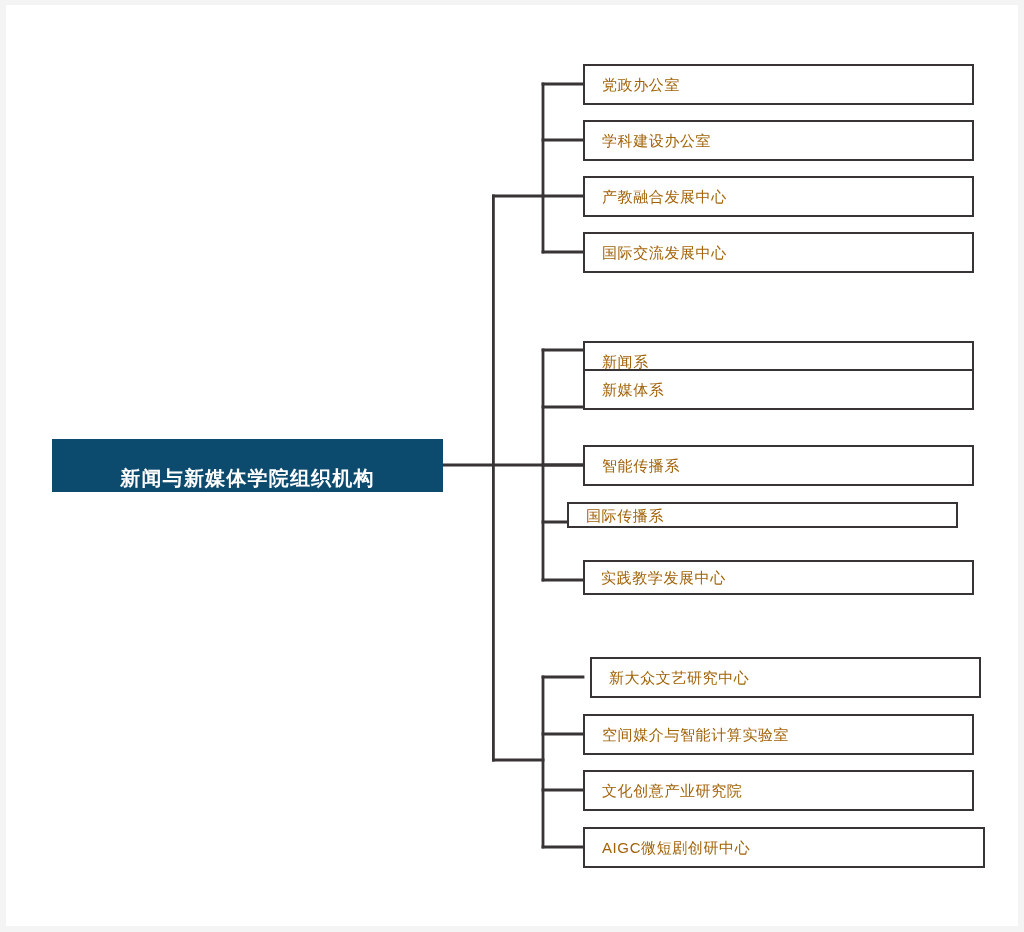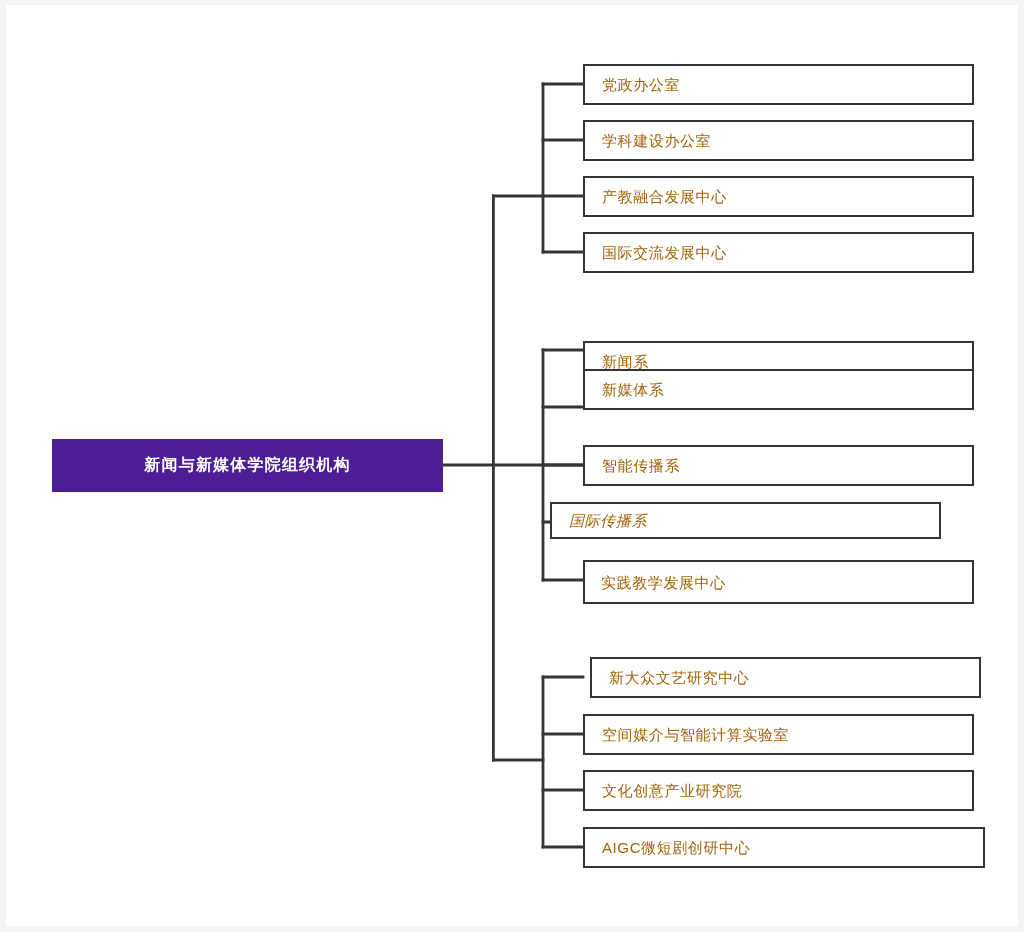--- a/index.html
+++ b/index.html
@@ -42,27 +42,28 @@
     border: 2.6px solid #383335;
     background: #ffffff;
     color: #a16207;
     font-size: 15px;
     font-weight: 400;
     letter-spacing: 0.6px;
     padding-left: 17px;
     line-height: 1;
   }
   .root {
-    background: #4c1d95;
+    background: #0c4a6e;
     color: #ffffff;
-    font-size: 16px;
+    font-size: 20px;
     font-weight: 700;
     letter-spacing: 1.2px;
     justify-content: center;
     border: none;
+    align-items: flex-end;
   }
 </style>
 </head>
 <body>
 
 <div id="canvas">
   <div class="card"></div>
 
   <svg class="wires" viewBox="0 0 1024 932">
     <g stroke="#383335" stroke-width="2.8" fill="none" stroke-linecap="square">
@@ -113,24 +114,24 @@
 
   <div class="node leaf" style="left:583px; top:330px; width:391px; height:41px;margin-top:11px;">
     <span>新闻系</span>
   </div>
   <div class="node leaf" style="left:583px; top:369px; width:391px; height:41px;">
     <span>新媒体系</span>
   </div>
   <div class="node leaf" style="left:583px; top:445px; width:391px; height:41px;">
     <span>智能传播系</span>
   </div>
-  <div class="node leaf" style="left:550px; top:502px; width:391px; height:37px;font-style:italic;">
+  <div class="node leaf" style="left:567px; top:502px; width:391px; height:26px;">
     <span>国际传播系</span>
   </div>
-  <div class="node leaf" style="left:583px; top:560px; width:391px; height:44px;padding-left:16px;">
+  <div class="node leaf" style="left:583px; top:560px; width:391px; height:35px;padding-left:16px;">
     <span>实践教学发展中心</span>
   </div>
 
   <div class="node leaf" style="left:590px; top:657px; width:391px; height:41px;">
     <span>新大众文艺研究中心</span>
   </div>
   <div class="node leaf" style="left:583px; top:714px; width:391px; height:41px;">
     <span>空间媒介与智能计算实验室</span>
   </div>
   <div class="node leaf" style="left:583px; top:770px; width:391px; height:41px;">

